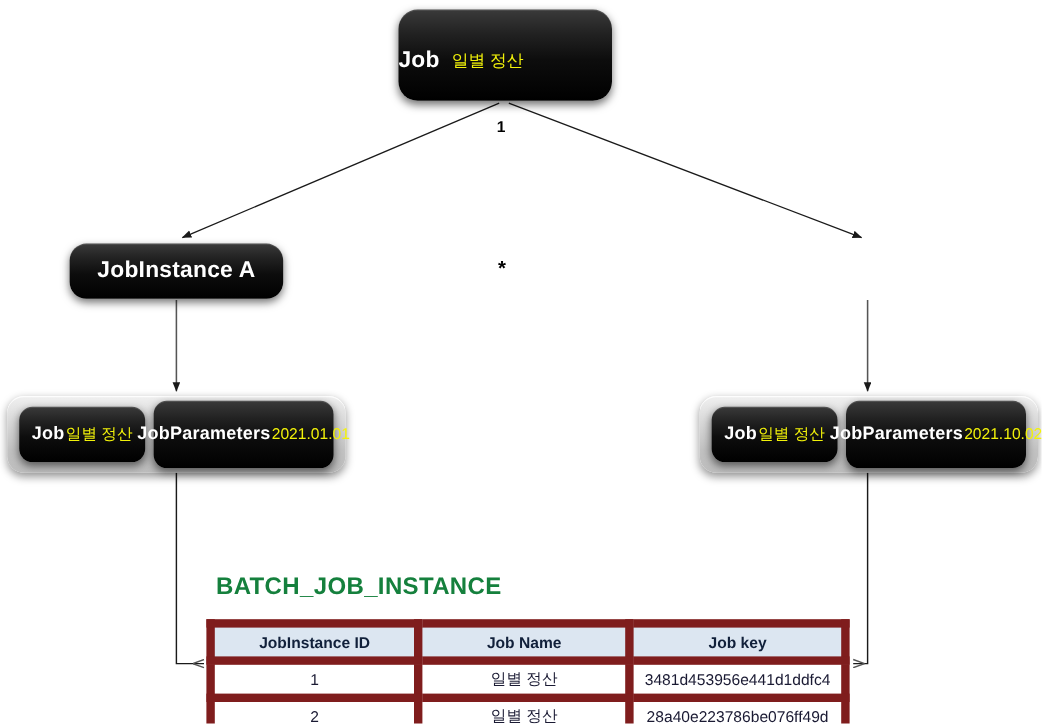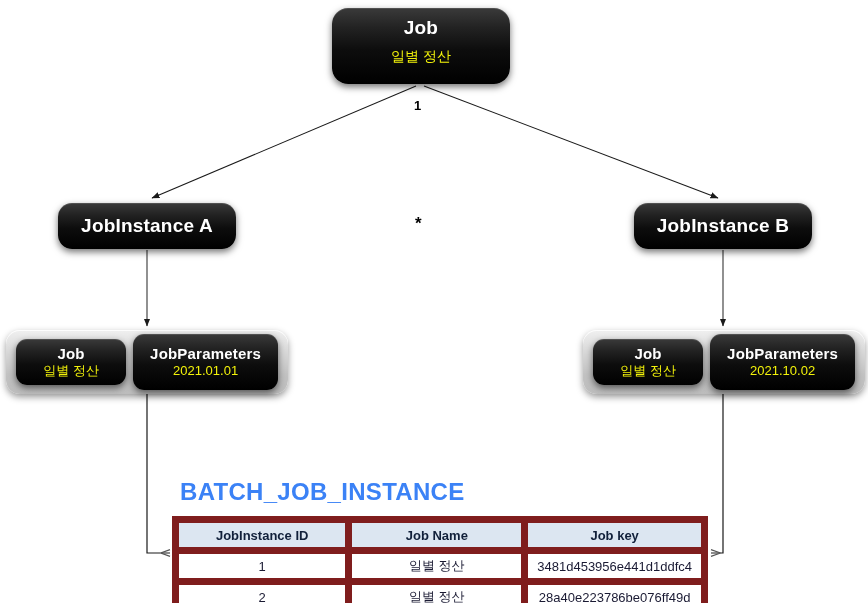--- a/index.html
+++ b/index.html
@@ -29,21 +29,20 @@
   }
 
   
   .node {
     position: absolute;
     box-sizing: border-box;
     border-radius: 14px;
     background: linear-gradient(180deg,#3a3a3a 0%, #222222 26%, #0d0d0d 55%, #000000 100%);
     box-shadow: 0 3px 7px rgba(0,0,0,0.55), inset 0 1px 0 rgba(255,255,255,0.12);
     display: flex;
-    flex-direction: column;
     align-items: center;
     justify-content: center;
     text-align: center;
     color: #ffffff;
   }
   .node .title {
     font-weight: bold;
     color: #ffffff;
     letter-spacing: 0.2px;
     line-height: 1.1;
@@ -110,23 +109,23 @@
     font-weight: bold;
     color: #000000;
   }
   #card-one  { left: 414px; top: 98px; }
   #card-many { left: 415px; top: 214px; font-size: 17px; }
 
   
   #table-title {
     position: absolute;
     left: 180px; top: 478px;
-    font-size: 24px;
-    font-weight: bold;
-    color: #3b82f6;
+    font-size: 20px;
+    font-weight: bold;
+    color: #15803d;
     letter-spacing: 0.3px;
   }
   #batch-table {
     position: absolute;
     left: 172px; top: 516px;
     width: 536px;
     border-collapse: collapse;
     font-size: 13px;
     color: #1a1a33;
     background: #ffffff;
@@ -177,23 +176,20 @@
 
   <div class="node" id="job-root">
     <span class="title">Job</span>
     <span class="sub">일별 정산</span>
   </div>
 
   <div class="node" id="jobinstance-a">
     <span class="title">JobInstance A</span>
   </div>
 
-  <div class="node" id="jobinstance-b">
-    <span class="title">JobInstance B</span>
-  </div>
 
   <span class="card-label" id="card-one">1</span>
   <span class="card-label" id="card-many">*</span>
 
   <div class="group" id="group-left">
     <div class="node small-job">
       <span class="title">Job</span>
       <span class="sub">일별 정산</span>
     </div>
     <div class="node jobparams">

